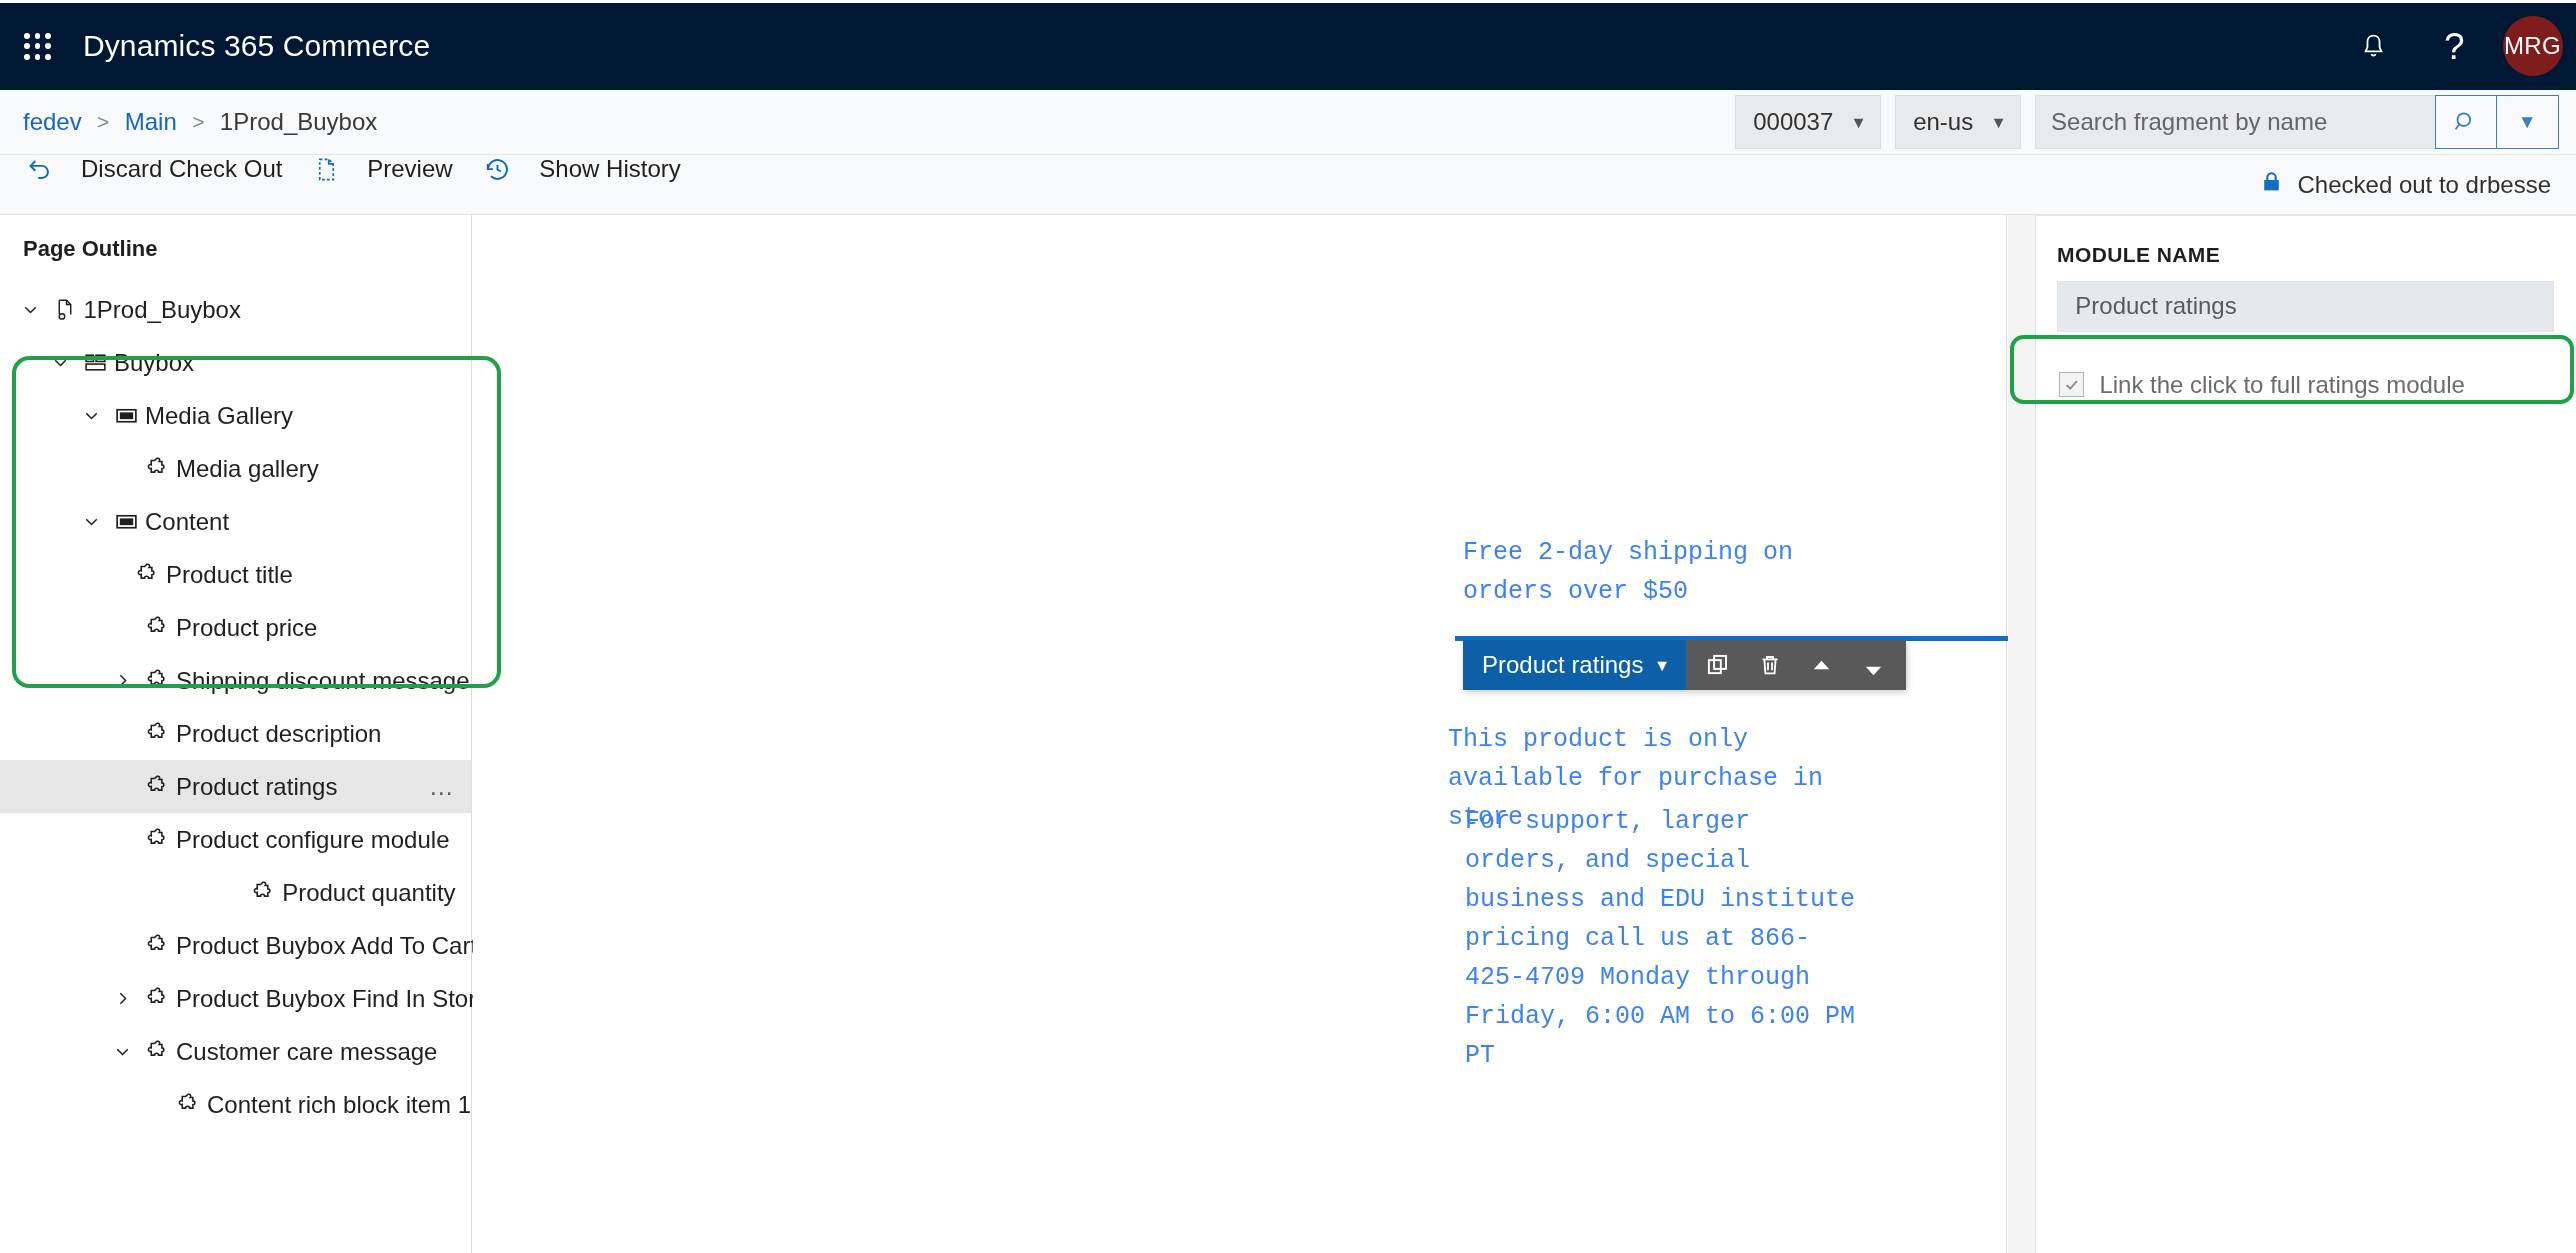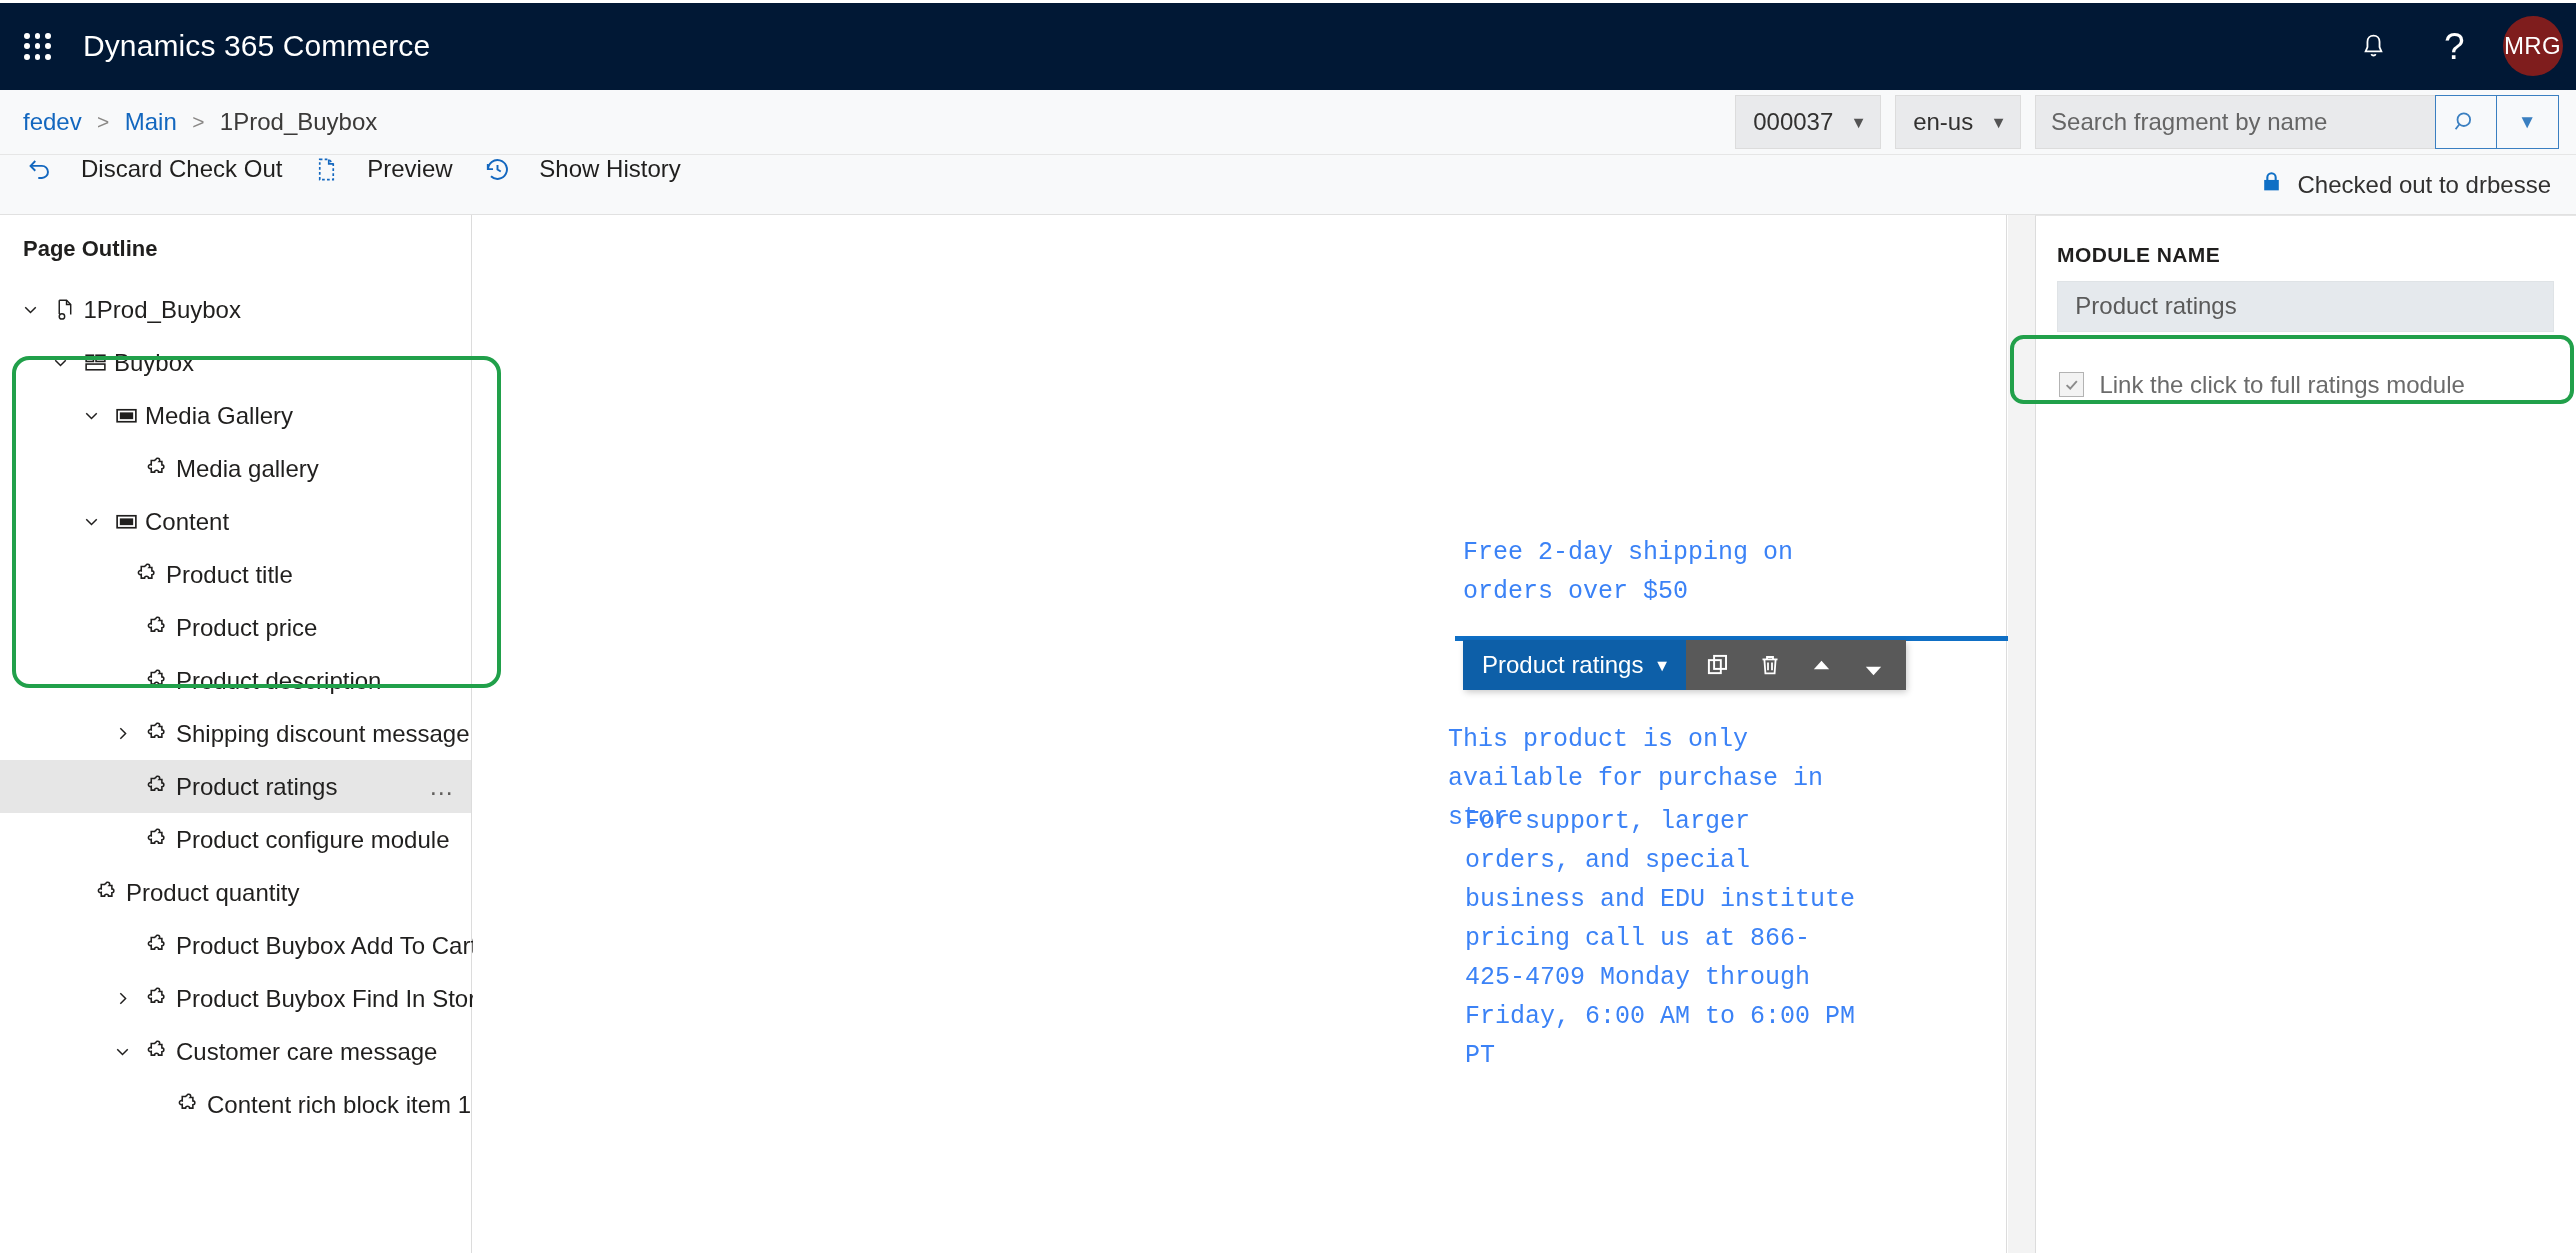--- a/index.html
+++ b/index.html
@@ -335,61 +335,61 @@
       <div class="node" style="padding-left: 106px;">
         <span class="twisty"></span>
         <span class="nicon">
           <svg width="25" height="25" viewBox="0 0 24 24" fill="none" stroke="#201f1e" stroke-width="1.5">
             <path d="M10.4 3.4a1.9 1.9 0 1 1 3.2 1.9h2.6v3.2a1.9 1.9 0 1 1 0 3.8v3.2h-3.2a1.9 1.9 0 1 0-3.8 0H6v-3.6a1.9 1.9 0 1 1 0-3.4V4.3h3.3a1.9 1.9 0 0 1 1.1-.9z"></path>
           </svg>
         </span>
         <span class="nlabel">Product price</span>
       </div>
       <div class="node" style="padding-left: 106px;">
+        <span class="twisty">
+          <svg width="21" height="21" viewBox="0 0 24 24" fill="none" stroke="#201f1e" stroke-width="1.7">
+            <path d="M9.5 6 15.5 12 9.5 18"></path>
+          </svg>
+        </span>
+        <span class="nicon">
+          <svg width="25" height="25" viewBox="0 0 24 24" fill="none" stroke="#201f1e" stroke-width="1.5">
+            <path d="M10.4 3.4a1.9 1.9 0 1 1 3.2 1.9h2.6v3.2a1.9 1.9 0 1 1 0 3.8v3.2h-3.2a1.9 1.9 0 1 0-3.8 0H6v-3.6a1.9 1.9 0 1 1 0-3.4V4.3h3.3a1.9 1.9 0 0 1 1.1-.9z"></path>
+          </svg>
+        </span>
+        <span class="nlabel">Shipping discount message</span>
+      </div>
+      <div class="node" style="padding-left: 106px;">
         <span class="twisty"></span>
         <span class="nicon">
           <svg width="25" height="25" viewBox="0 0 24 24" fill="none" stroke="#201f1e" stroke-width="1.5">
             <path d="M10.4 3.4a1.9 1.9 0 1 1 3.2 1.9h2.6v3.2a1.9 1.9 0 1 1 0 3.8v3.2h-3.2a1.9 1.9 0 1 0-3.8 0H6v-3.6a1.9 1.9 0 1 1 0-3.4V4.3h3.3a1.9 1.9 0 0 1 1.1-.9z"></path>
           </svg>
         </span>
         <span class="nlabel">Product description</span>
-      </div>
-      <div class="node" style="padding-left: 106px;">
-        <span class="twisty">
-          <svg width="21" height="21" viewBox="0 0 24 24" fill="none" stroke="#201f1e" stroke-width="1.7">
-            <path d="M9.5 6 15.5 12 9.5 18"></path>
-          </svg>
-        </span>
-        <span class="nicon">
-          <svg width="25" height="25" viewBox="0 0 24 24" fill="none" stroke="#201f1e" stroke-width="1.5">
-            <path d="M10.4 3.4a1.9 1.9 0 1 1 3.2 1.9h2.6v3.2a1.9 1.9 0 1 1 0 3.8v3.2h-3.2a1.9 1.9 0 1 0-3.8 0H6v-3.6a1.9 1.9 0 1 1 0-3.4V4.3h3.3a1.9 1.9 0 0 1 1.1-.9z"></path>
-          </svg>
-        </span>
-        <span class="nlabel">Shipping discount message</span>
       </div>
       <div class="node sel" style="padding-left: 106px;">
         <span class="twisty"></span>
         <span class="nicon">
           <svg width="25" height="25" viewBox="0 0 24 24" fill="none" stroke="#201f1e" stroke-width="1.5">
             <path d="M10.4 3.4a1.9 1.9 0 1 1 3.2 1.9h2.6v3.2a1.9 1.9 0 1 1 0 3.8v3.2h-3.2a1.9 1.9 0 1 0-3.8 0H6v-3.6a1.9 1.9 0 1 1 0-3.4V4.3h3.3a1.9 1.9 0 0 1 1.1-.9z"></path>
           </svg>
         </span>
         <span class="nlabel">Product ratings</span>
         <span class="ellipsis">…</span>
       </div>
       <div class="node" style="padding-left: 106px;">
         <span class="twisty"></span>
         <span class="nicon">
           <svg width="25" height="25" viewBox="0 0 24 24" fill="none" stroke="#201f1e" stroke-width="1.5">
             <path d="M10.4 3.4a1.9 1.9 0 1 1 3.2 1.9h2.6v3.2a1.9 1.9 0 1 1 0 3.8v3.2h-3.2a1.9 1.9 0 1 0-3.8 0H6v-3.6a1.9 1.9 0 1 1 0-3.4V4.3h3.3a1.9 1.9 0 0 1 1.1-.9z"></path>
           </svg>
         </span>
         <span class="nlabel">Product configure module</span>
       </div>
-      <div class="node" style="padding-left: 56px;">
+      <div class="node" style="padding-left: 56px; justify-content: flex-end;">
         <span class="twisty"></span>
         <span class="nicon">
           <svg width="25" height="25" viewBox="0 0 24 24" fill="none" stroke="#201f1e" stroke-width="1.5">
             <path d="M10.4 3.4a1.9 1.9 0 1 1 3.2 1.9h2.6v3.2a1.9 1.9 0 1 1 0 3.8v3.2h-3.2a1.9 1.9 0 1 0-3.8 0H6v-3.6a1.9 1.9 0 1 1 0-3.4V4.3h3.3a1.9 1.9 0 0 1 1.1-.9z"></path>
           </svg>
         </span>
         <span class="nlabel">Product quantity</span>
       </div>
       <div class="node" style="padding-left: 106px;">
         <span class="twisty"></span>

